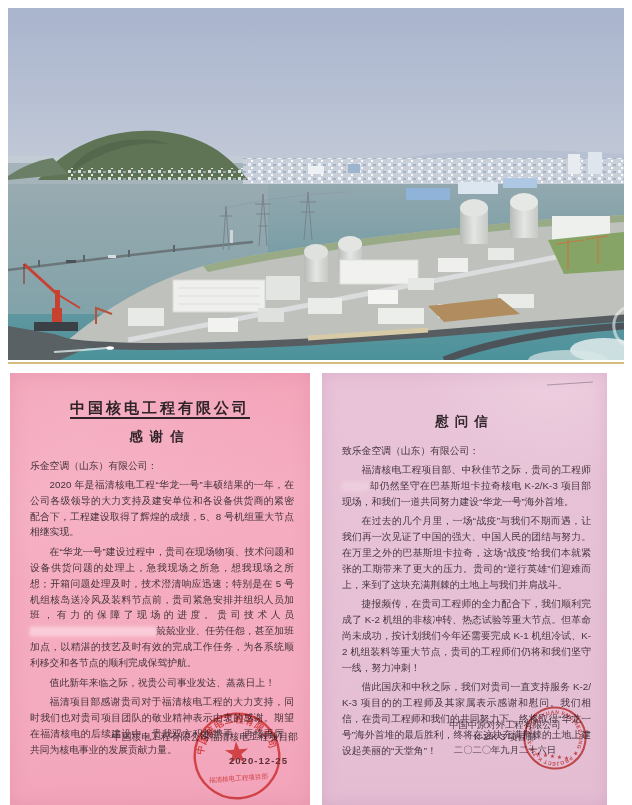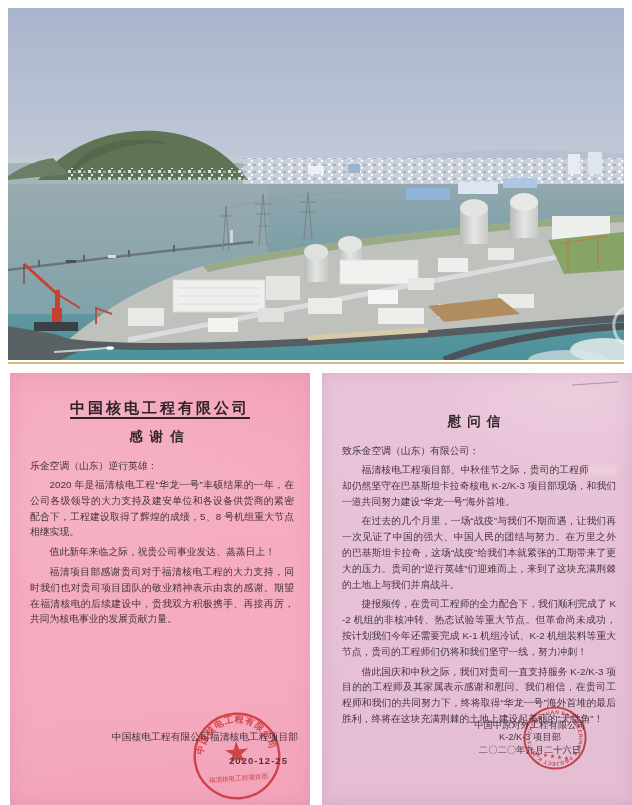--- a/index.html
+++ b/index.html
@@ -16,21 +16,21 @@
   .letter{position:absolute;top:373px;height:432px;overflow:hidden;}
   .letter-left{
     left:10px;width:300px;
     background:
       radial-gradient(120% 70% at 20% 10%, rgba(255,255,255,0.10), rgba(255,255,255,0) 60%),
       linear-gradient(175deg,#f3a2b8 0%,#f6adc1 30%,#f5abbf 70%,#f2a4ba 100%);
     box-shadow:inset 0 0 18px rgba(200,110,140,0.25);
     color:#43333b;
   }
   .letter-right{
-    left:322px;width:310px;
+    left:322px;width:285px;
     background:
       radial-gradient(90% 50% at 80% 0%, rgba(255,255,255,0.18), rgba(255,255,255,0) 55%),
       linear-gradient(178deg,#e9c3d8 0%,#e7c2d6 40%,#e4bdd3 100%);
     box-shadow:inset 0 0 16px rgba(170,110,150,0.22);
     color:#45353f;
   }
   .scan-mark{position:absolute;right:14px;top:10px;width:46px;height:3px;
     border-top:1px solid rgba(90,85,100,0.45);transform:rotate(-4deg);}
   .letter h1{
     margin:26px 18px 0;text-align:center;font-size:15px;font-weight:bold;
@@ -204,22 +204,23 @@
         <ellipse cx="102" cy="340" rx="4" ry="1.8" fill="#ffffff"></ellipse>
         <path d="M98,340 C80,342 64,343 46,344" stroke="#dcebeb" stroke-width="2" fill="none" opacity="0.8"></path>
       </g>
     </svg>
   </div>
   <div class="photo-edge"></div>
 
   <section class="letter letter-left">
     <h1>中国核电工程有限公司</h1>
     <h2>感谢信</h2>
-    <p class="salutation">乐金空调（山东）逆行英雄：</p>
+    <p class="salutation">乐金空调（山东）有限公司：</p>
     <p class="body"><span>2020 年是福清核电工程“华龙一号”丰硕结果的一年，在公司各级领导的大力支持及建安单位和各设备供货商的紧密配合下，工程建设取得了辉煌的成绩，5、8 号机组重大节点相继实现。</span></p>
+    <p class="body"><span>在“华龙一号”建设过程中，贵司在现场物项、技术问题和设备供货问题的处理上，急我现场之所急，想我现场之所想；开箱问题处理及时，技术澄清响应迅速；特别是在 5 号机组核岛送冷风及装料节点前，贵司紧急安排并组织人员加班，有力的保障了现场的进度。贵司技术人员</span><span class="redact redact-wide"></span><span>兢兢业业、任劳任怨，甚至加班加点，以精湛的技艺及时有效的完成工作任务，为各系统顺利移交和各节点的顺利完成保驾护航。</span></p>
     <p class="body"><span>值此新年来临之际，祝贵公司事业发达、蒸蒸日上！</span></p>
     <p class="body"><span>福清项目部感谢贵司对于福清核电工程的大力支持，同时我们也对贵司项目团队的敬业精神表示由衷的感谢。期望在福清核电的后续建设中，贵我双方积极携手、再接再厉，共同为核电事业的发展贡献力量。</span></p>
     <p class="sig-left">中国核电工程有限公司福清核电工程项目部</p>
     <p class="date-left">2020-12-25</p>
     <svg class="stamp stamp-left" width="94" height="94" viewBox="0 0 100 100">
       <defs>
           <path id="arcL" d="M 16,62 A 36,36 0 1 1 84,62"></path>
         </defs>
       <circle cx="50" cy="50" r="45" fill="none" stroke="#d8514a" stroke-width="2.6"></circle>
       <polygon points="50,34 52.9,43 62.4,43 54.7,48.5 57.6,57.5 50,52 42.4,57.5 45.3,48.5 37.6,43 47.1,43" fill="#d8514a"></polygon>

